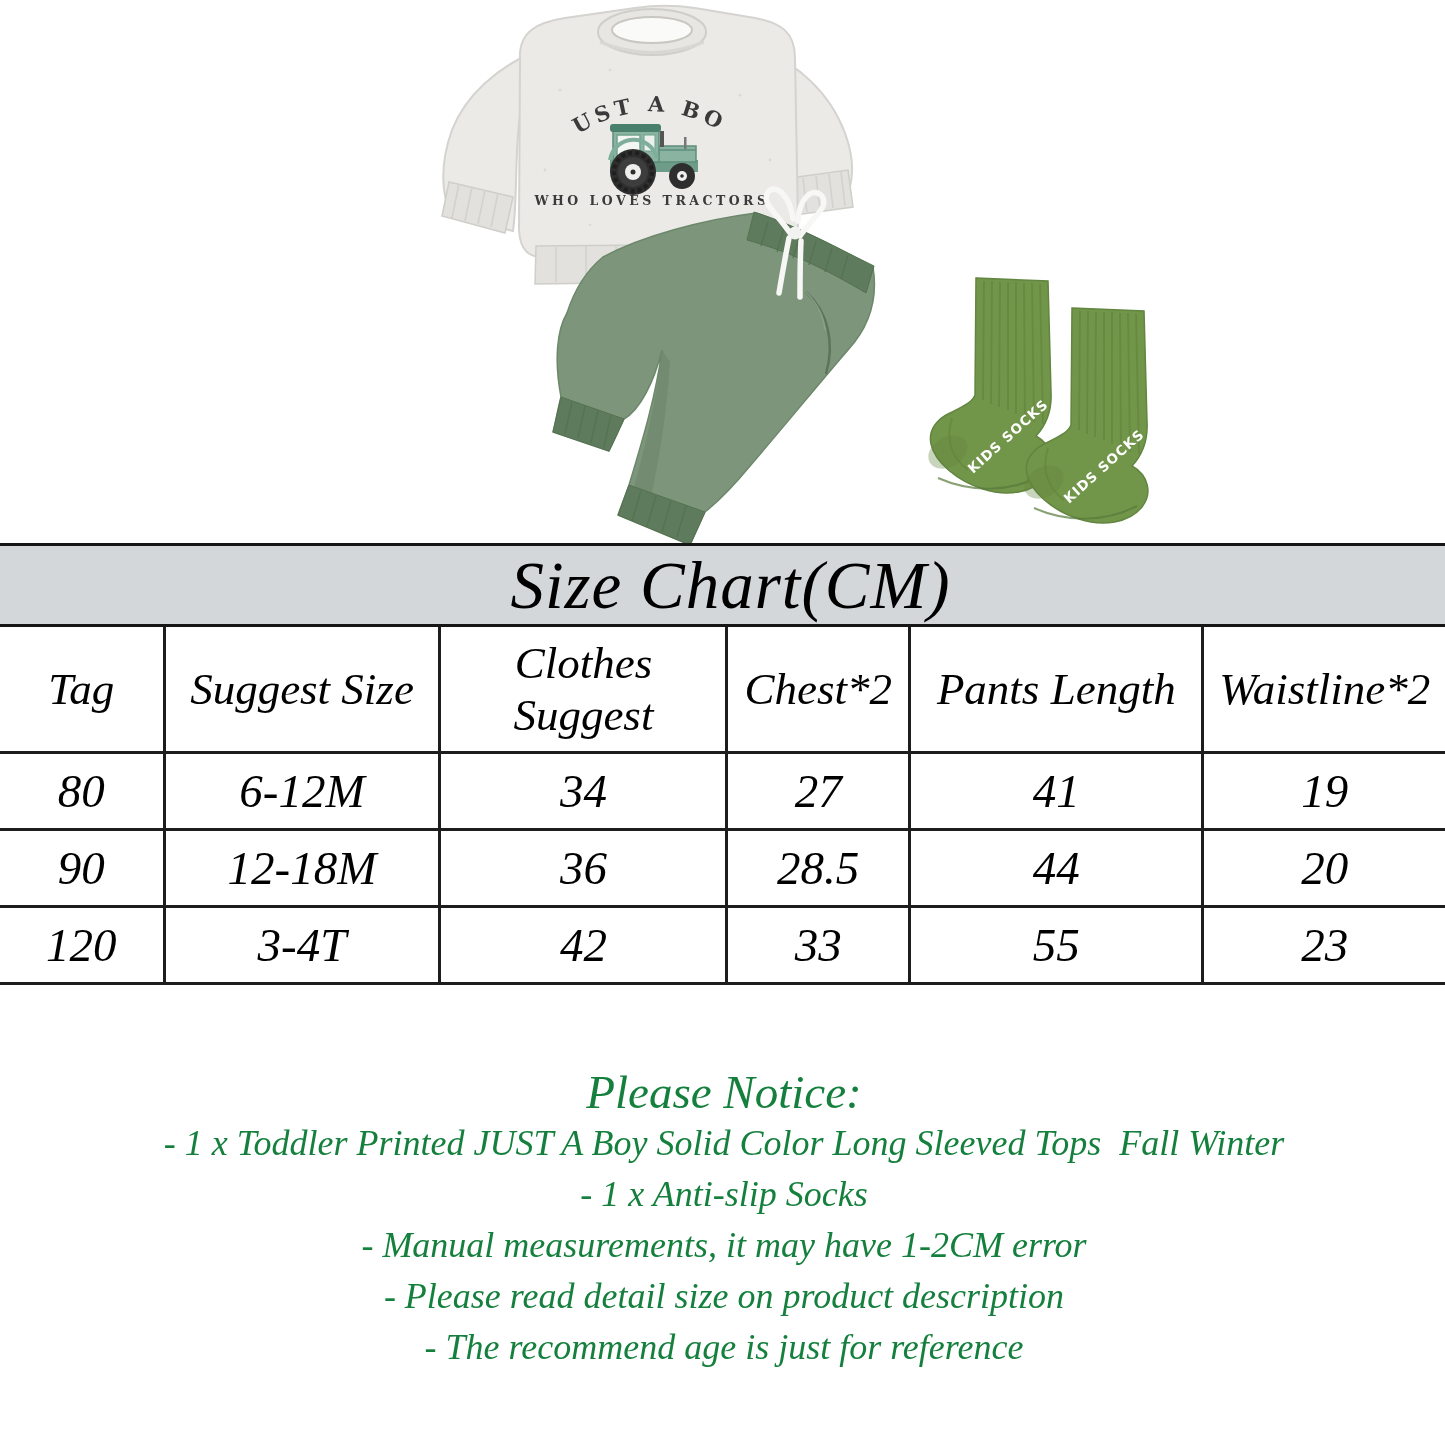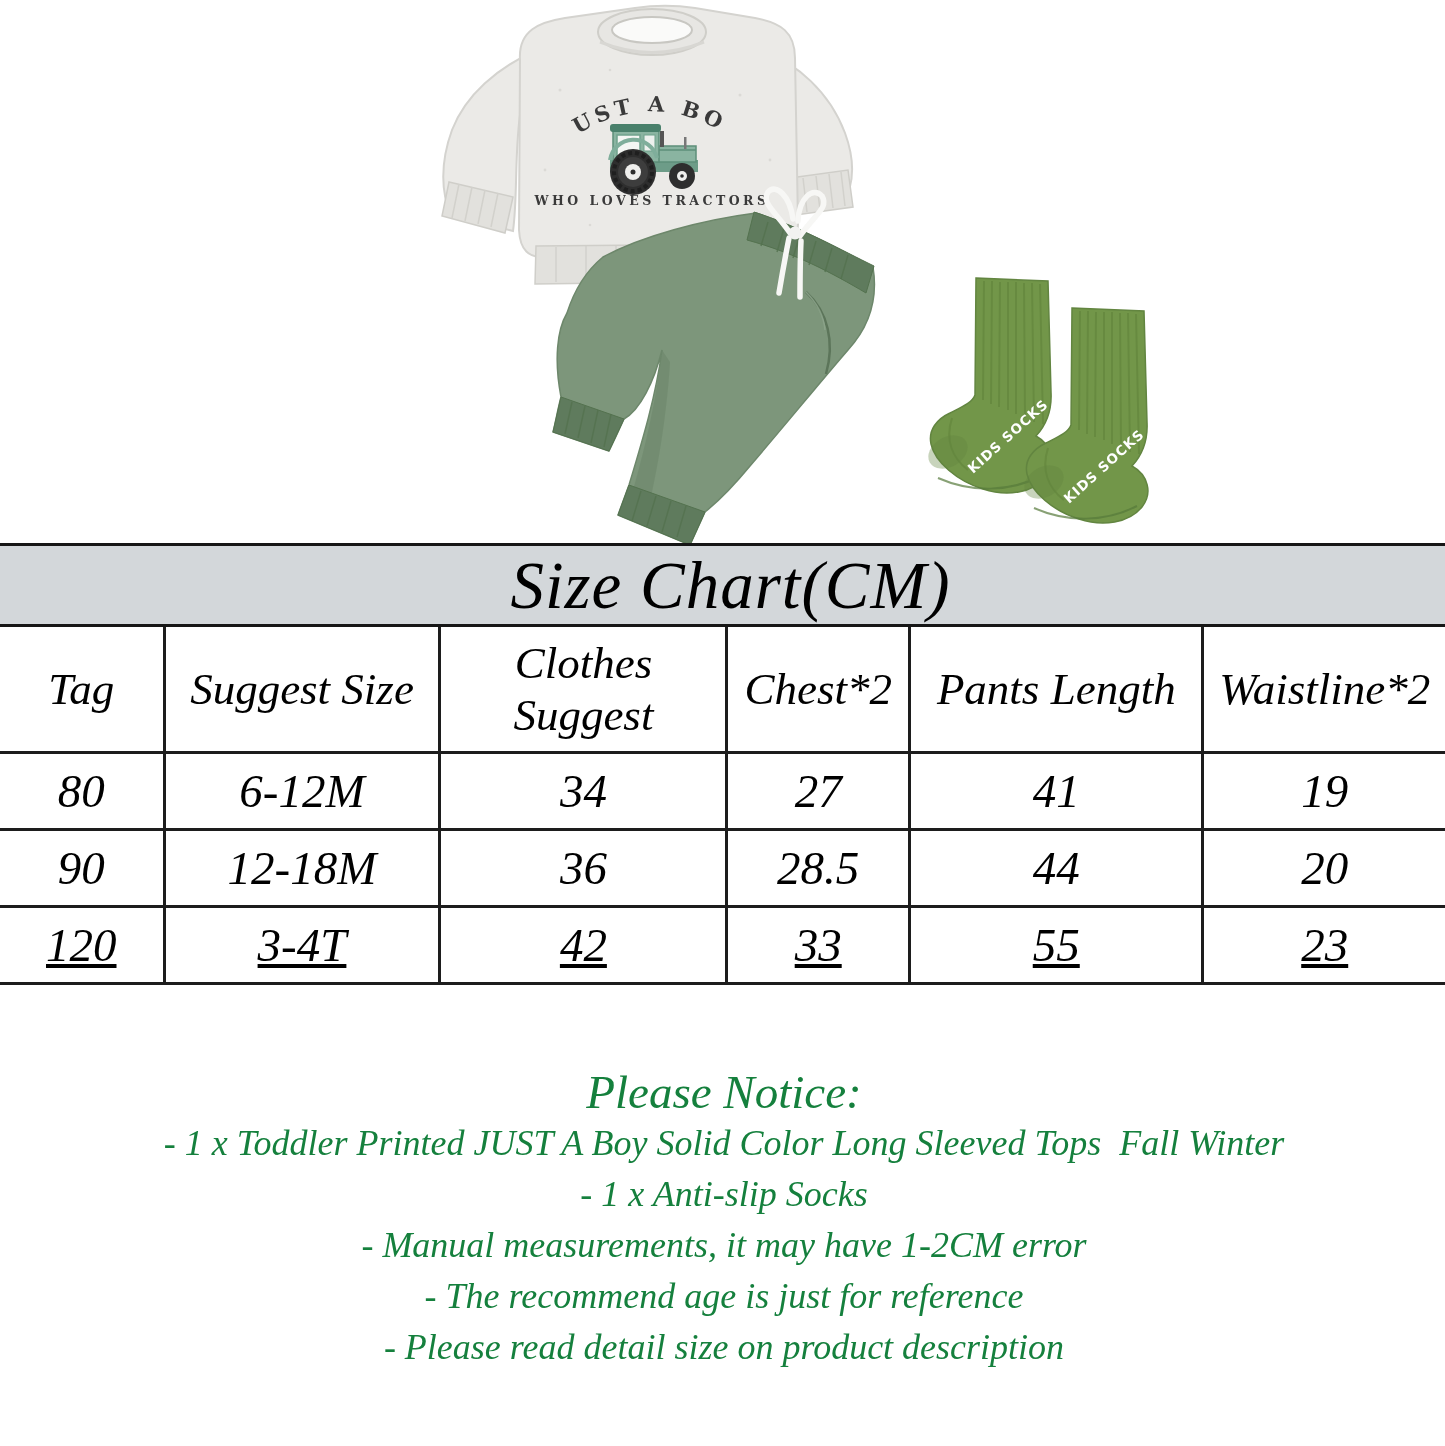--- a/index.html
+++ b/index.html
@@ -27,21 +27,21 @@
     border-top:none; border-left:none;
     text-align:center; vertical-align:middle;
     font-style:italic; font-weight:normal; color:#000; padding:10px;
   }
   .size-table td:last-child, .size-table th:last-child { border-right:none; }
   .size-table tr.hdr   { height:78px; } .size-table tr.hdr th { font-size:45px; }
   .size-table tr.r0 { height:72px; }
   .size-table tr.r1 { height:76px; }
   .size-table tr.r2 { height:67px; }
   .size-table tr.r3 { height:82px; }
-  .size-table tr.r4 { height:61px;text-decoration:underline; }
+  .size-table tr.r4 { height:61px; }
   .size-table td { font-size:47px;margin-left:16px; }
   
   .notice { position:absolute; top:1066px; left:7px; right:4px; color:#15803d; font-style:italic;text-align:center; }
   .notice-heading { font-size:47px; line-height:52px; }
   .notice-item   { font-size:36px; line-height:51px; white-space:pre-wrap; }
 </style>
 </head>
 <body>
 
 <div class="page">
@@ -260,17 +260,17 @@
         <td>23</td>
       </tr>
     </tbody>
   </table>
 
   <div class="notice">
     <div class="notice-heading">Please Notice:</div>
     <div class="notice-item">- 1 x Toddler Printed JUST A Boy Solid Color Long Sleeved Tops  Fall Winter</div>
     <div class="notice-item">- 1 x Anti-slip Socks</div>
     <div class="notice-item">- Manual measurements, it may have 1-2CM error</div>
+    <div class="notice-item">- Please read detail size on product description</div>
     <div class="notice-item">- The recommend age is just for reference</div>
-    <div class="notice-item">- Please read detail size on product description</div>
   </div>
 
 </div>
 
 </body></html>

